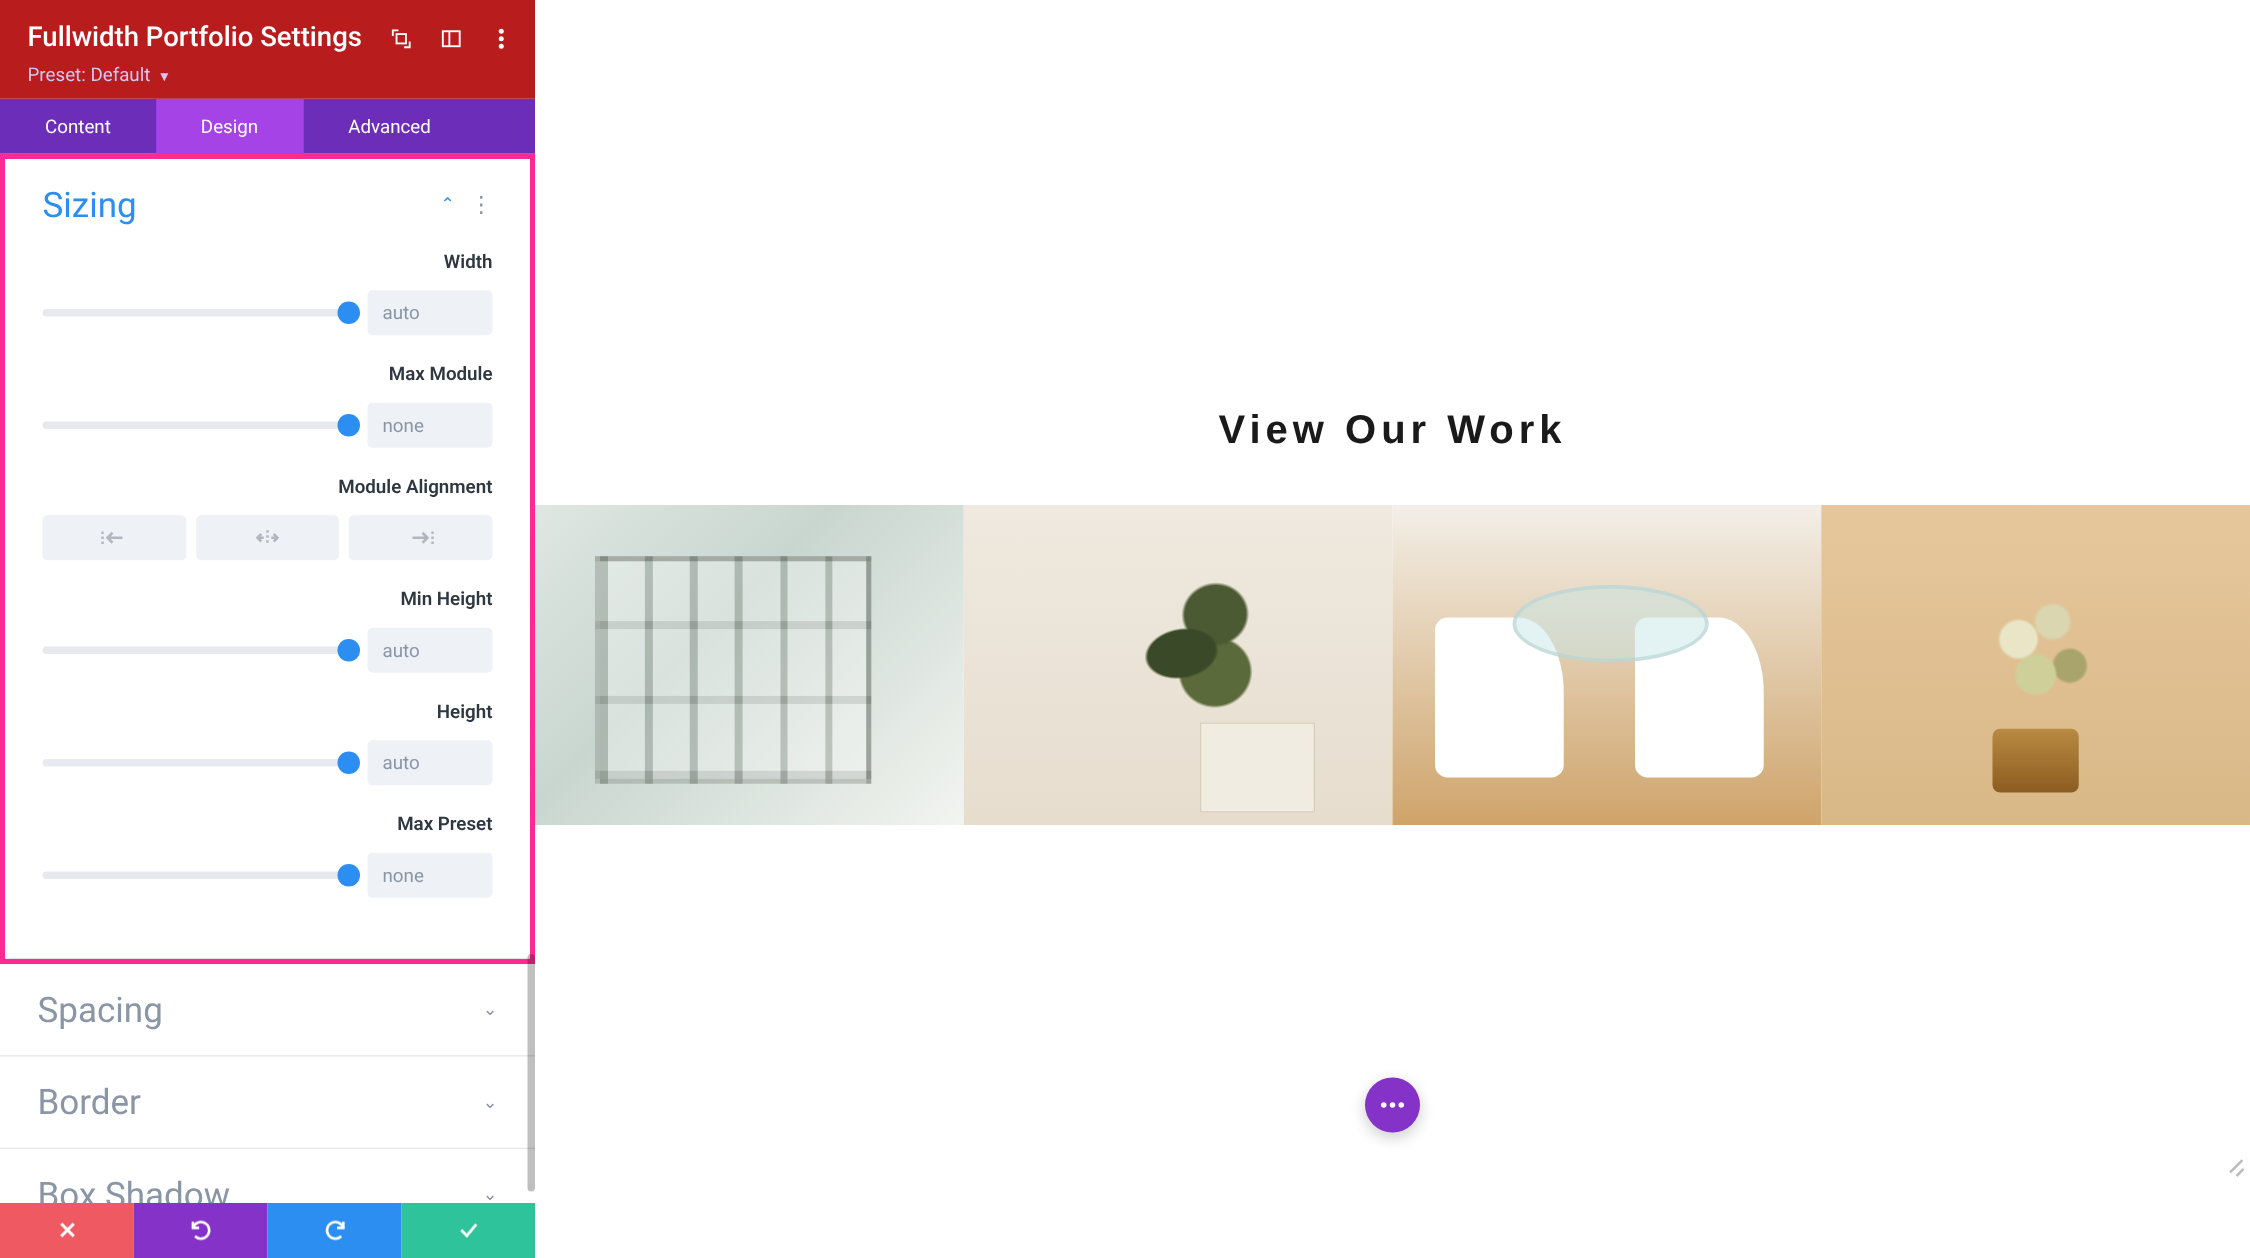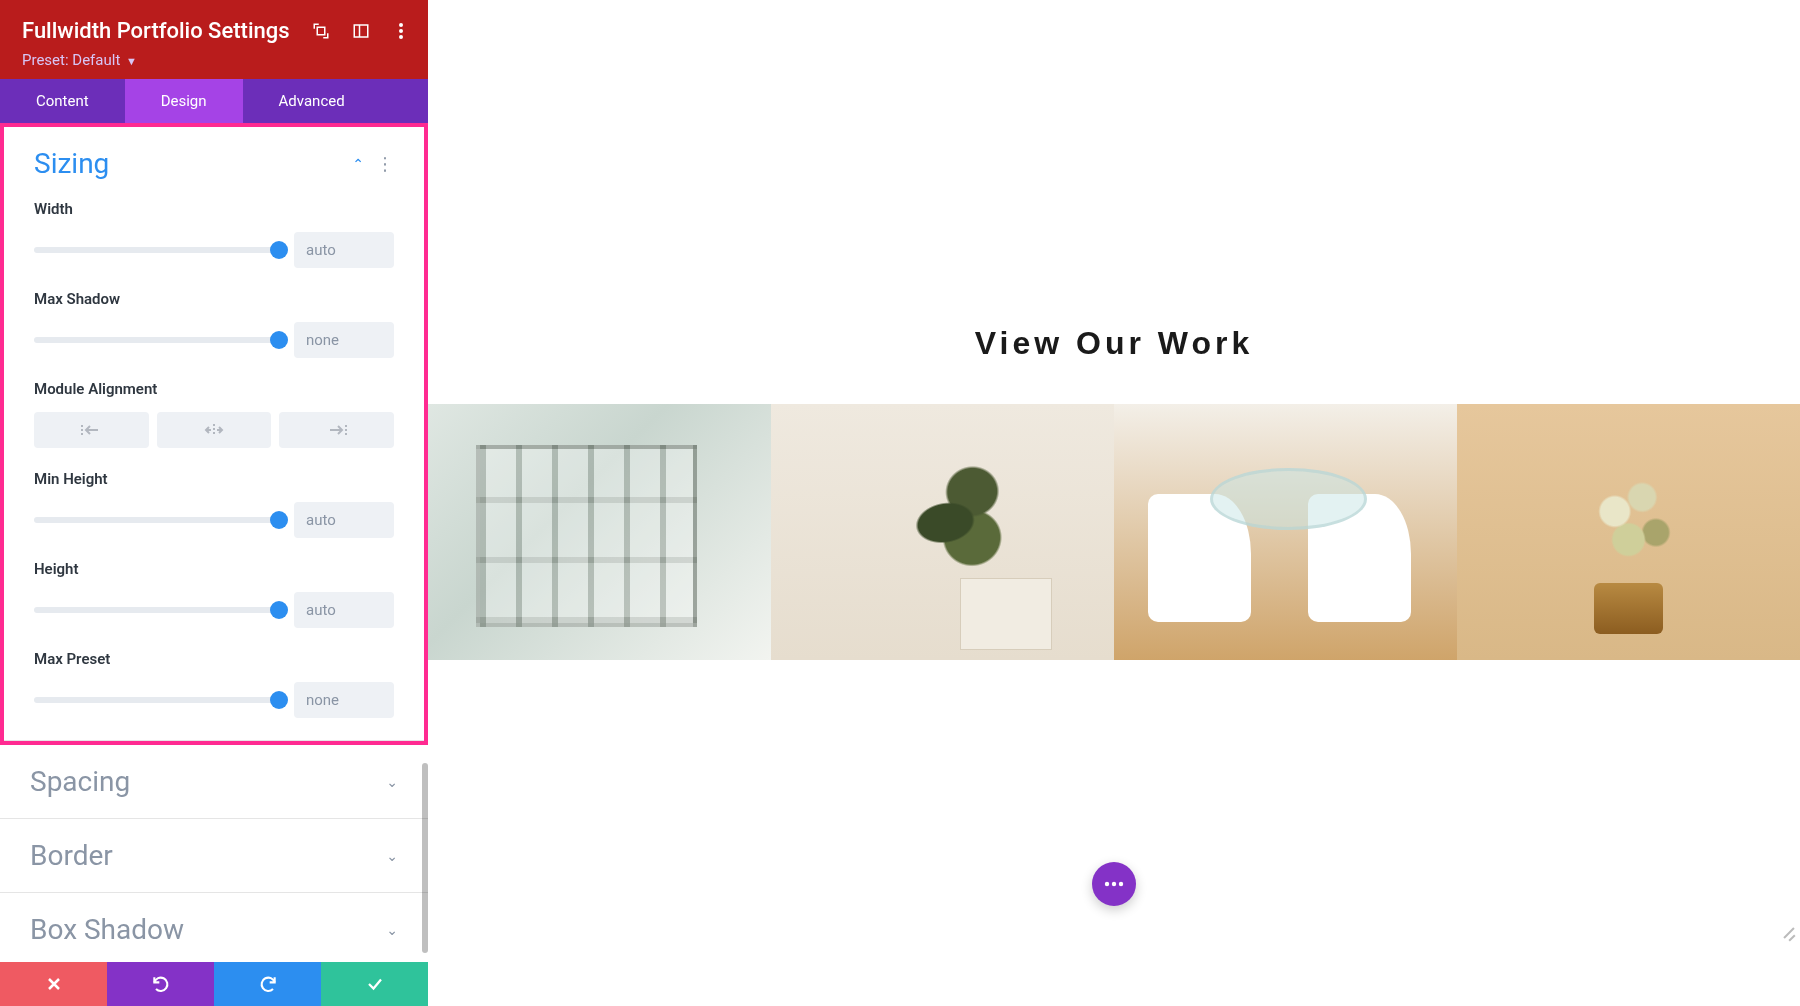--- a/index.html
+++ b/index.html
@@ -94,21 +94,21 @@
 .section-title.active { color: #2c8ef0; }
 .section-header-right { display: flex; align-items: center; gap: 12px; }
 .chev { color: #8a95a5; font-size: 14px; }
 .chev.up { color: #2c8ef0; }
 .dots3 {
   color: #8a95a5;
   font-size: 18px;
   line-height: 1;
   cursor: pointer;
 }
-.section-body { padding: 0 30px 14px 30px; }
+.section-body { padding: 0 30px 40px 30px; text-align: right; }
 .control { margin-bottom: 22px; }
 .control-label {
   font-size: 15px;
   font-weight: 600;
   color: #2f3740;
   margin-bottom: 14px;
 }
 .slider-row { display: flex; align-items: center; gap: 16px; }
 .slider {
   position: relative;
@@ -334,21 +334,21 @@
           <div class="control">
             <div class="control-label">Width</div>
             <div class="slider-row">
               <div class="slider">
                   <div class="slider-thumb"></div>
                 </div>
               <div class="value-box">auto</div>
             </div>
           </div>
           <div class="control">
-            <div class="control-label">Max Shadow</div>
+            <div class="control-label">Max Module</div>
             <div class="slider-row">
               <div class="slider">
                   <div class="slider-thumb"></div>
                 </div>
               <div class="value-box">none</div>
             </div>
           </div>
           <div class="control">
             <div class="control-label">Module Alignment</div>
             <div class="align-row">

